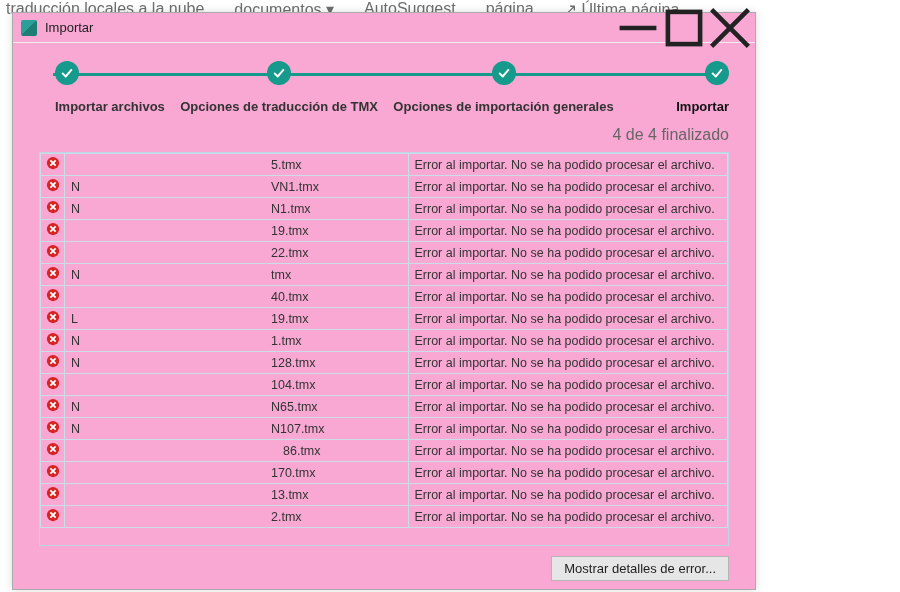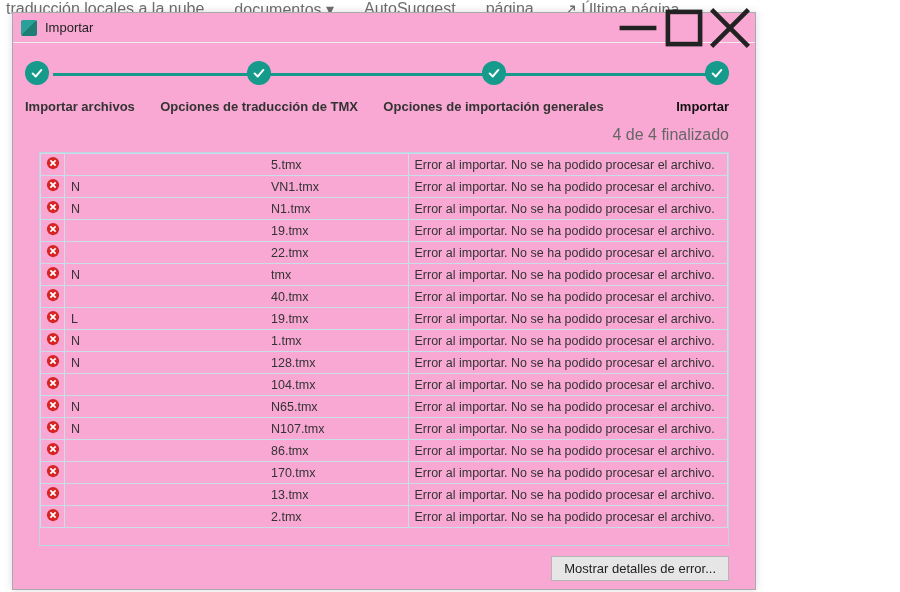--- a/index.html
+++ b/index.html
@@ -52,21 +52,21 @@
   .title { flex: 1; font-size: 13px; color: #222; }
   .win-btns { display: flex; }
   .win-btn {
     width: 46px; height: 30px;
     display: flex; align-items: center; justify-content: center;
     color: #222; font-size: 13px;
     cursor: default;
   }
 
   .wizard-steps {
-    padding: 18px 26px 6px 12px;
+    padding: 18px 26px 6px 42px;
     position: relative;
   }
   .step-line {
     position: absolute;
     top: 30px; left: 40px; right: 40px;
     height: 3px;
     background: #159a8c;
     z-index: 0;
   }
   .step-row {
@@ -415,21 +415,21 @@
             </td>
             <td>Error al importar. No se ha podido procesar el archivo.</td>
           </tr>
           <tr>
             <td class="icon-cell"><svg class="err-icon" viewBox="0 0 16 16">
                 <circle cx="8" cy="8" r="7" fill="#d62424"></circle>
                 <line x1="5" y1="5" x2="11" y2="11" stroke="#fff" stroke-width="2"></line>
                 <line x1="11" y1="5" x2="5" y2="11" stroke="#fff" stroke-width="2"></line>
               </svg></td>
             <td>
-              <div style="display: flex;">
+              <div style="display: flex; gap: 12px;">
                 <span style="width: 200px; display: inline-block;"></span>
                 <span>86.tmx</span>
               </div>
             </td>
             <td>Error al importar. No se ha podido procesar el archivo.</td>
           </tr>
           <tr>
             <td class="icon-cell"><svg class="err-icon" viewBox="0 0 16 16">
                 <circle cx="8" cy="8" r="7" fill="#d62424"></circle>
                 <line x1="5" y1="5" x2="11" y2="11" stroke="#fff" stroke-width="2"></line>

